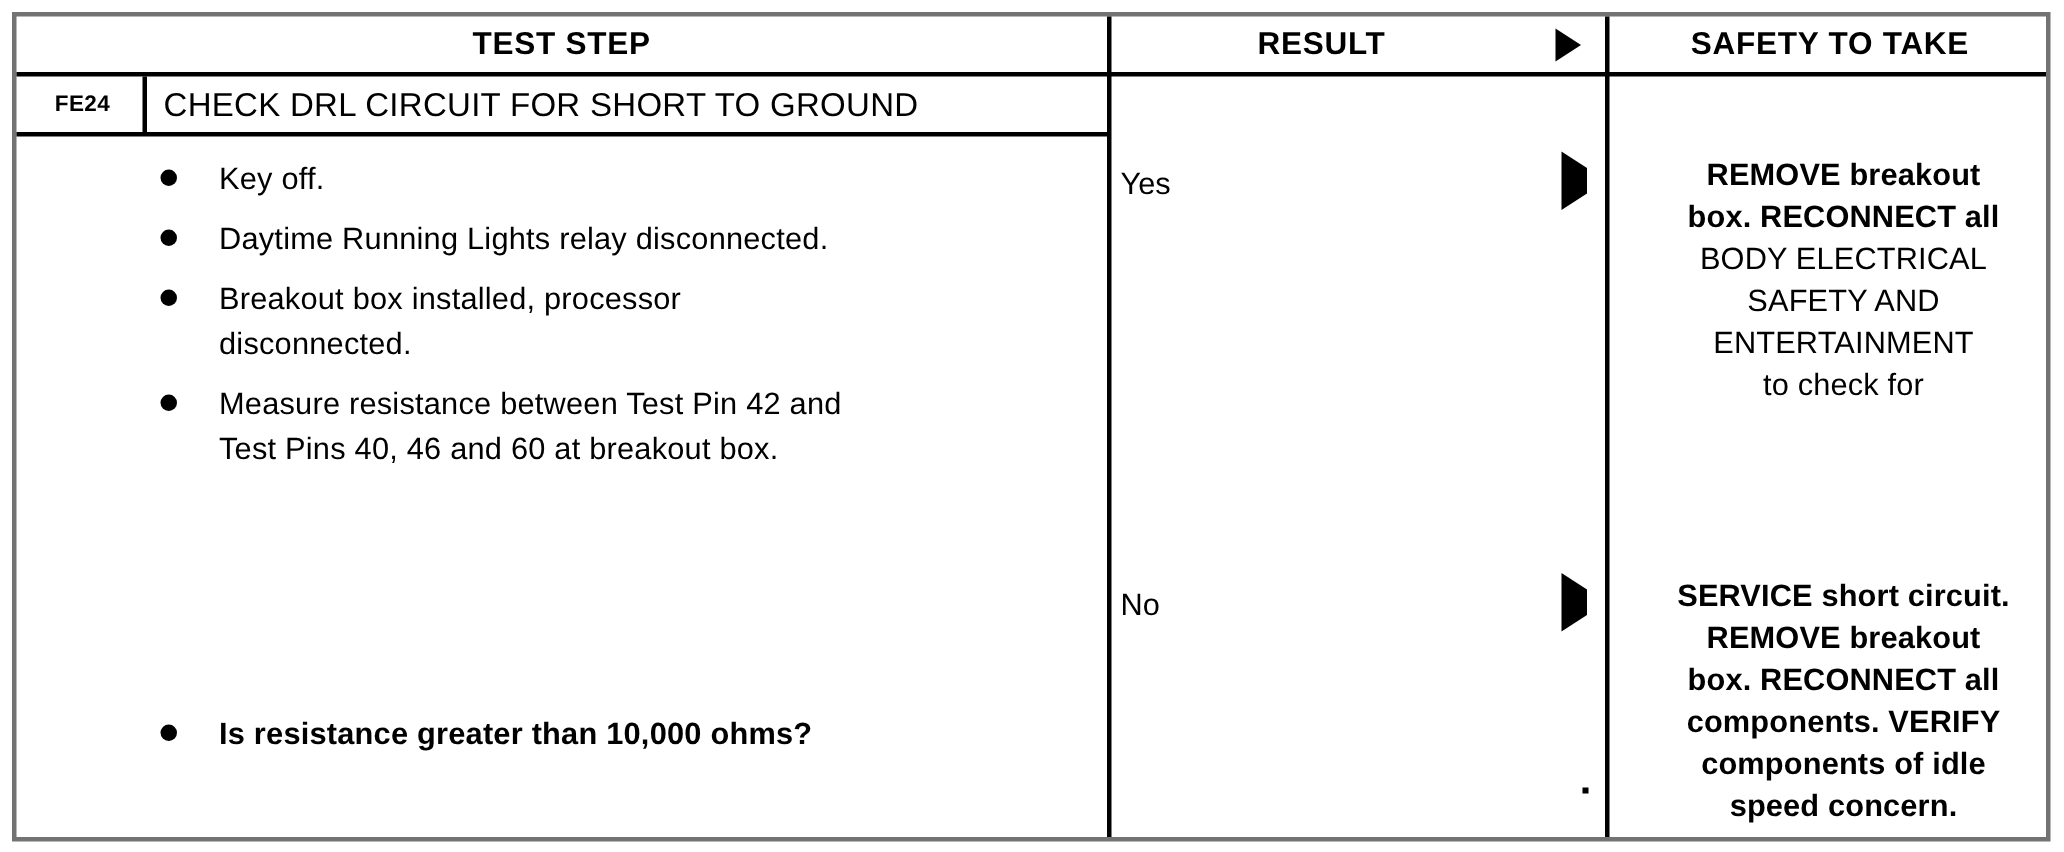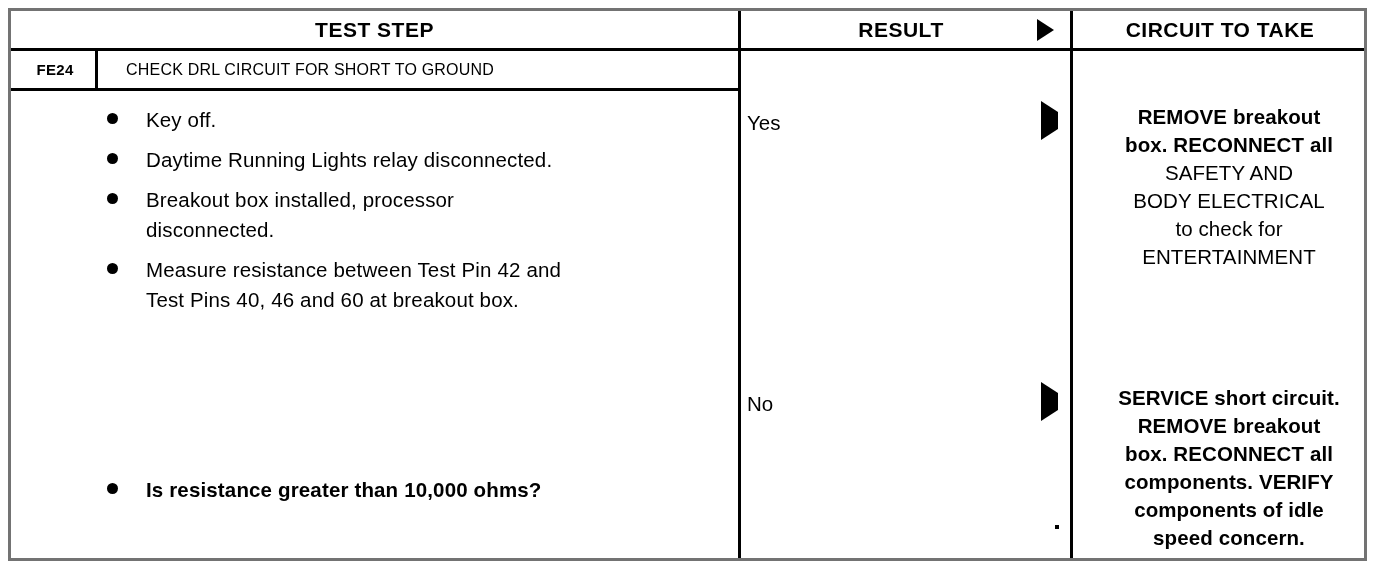--- a/index.html
+++ b/index.html
@@ -78,21 +78,21 @@
     top: 0;
     height: 37px;
     display: flex;
     align-items: center;
     justify-content: center;
     font-weight: bold;
     font-size: 21px;
     letter-spacing: 0.5px;
   }
   .hdr-teststep { left: 0;     width: 727px; }
-  .hdr-result   { left: 730px; width: 280px; padding-left: 20px; }
+  .hdr-result   { left: 730px; width: 280px; }
   .hdr-arrow    { left: 1010px; width: 49px; }
   .hdr-action   { left: 1062px; width: 294px; }
 
   
   .arrow {
     width: 0;
     height: 0;
     border-top: 11px solid transparent;
     border-bottom: 11px solid transparent;
     border-left: 17px solid #000;
@@ -122,26 +122,26 @@
   .code-div {
     position: absolute;
     left: 84px;
     top: 0;
     width: 3px;
     height: 37px;
     background: #000;
   }
   .title-text {
     position: absolute;
-    left: 115px;
+    left: 98px;
     top: 0;
     height: 37px;
     display: flex;
     align-items: center;
-    font-size: 16px;
+    font-size: 22px;
     letter-spacing: 0.2px;
   }
 
   
   .steps {
     position: absolute;
     left: 0;
     top: 82px;
     width: 727px;
     bottom: 0;
@@ -249,21 +249,21 @@
 
     <div class="col-div result-left"></div>
     <div class="col-div action-left"></div>
 
     <div class="header-row">
       <div class="hdr-cell hdr-teststep">TEST STEP</div>
       <div class="hdr-cell hdr-result">RESULT</div>
       <div class="hdr-cell hdr-arrow">
         <span class="arrow"></span>
       </div>
-      <div class="hdr-cell hdr-action">CIRCUIT TO TAKE</div>
+      <div class="hdr-cell hdr-action">SAFETY TO TAKE</div>
     </div>
     <div class="header-rule"></div>
 
     <div class="title-row">
       <div class="step-code">FE24</div>
       <div class="code-div"></div>
       <div class="title-text">CHECK DRL CIRCUIT FOR SHORT TO GROUND</div>
     </div>
     <div class="title-rule"></div>
 
@@ -300,24 +300,24 @@
       <div class="result-entry re-no">
         <span class="result-label">No</span>
         <span class="result-arrow"><span class="arrow"></span></span>
       </div>
     </div>
 
     <div class="action-col">
       <div class="action-block ab-yes">
         <div class="action-line bold">REMOVE breakout</div>
         <div class="action-line bold">box. RECONNECT all</div>
+        <div class="action-line normal">BODY ELECTRICAL</div>
         <div class="action-line normal">SAFETY AND</div>
-        <div class="action-line normal">BODY ELECTRICAL</div>
+        <div class="action-line normal">ENTERTAINMENT</div>
         <div class="action-line normal">to check for</div>
-        <div class="action-line normal">ENTERTAINMENT</div>
       </div>
       <div class="action-block ab-no">
         <div class="action-line bold">SERVICE short circuit.</div>
         <div class="action-line bold">REMOVE breakout</div>
         <div class="action-line bold">box. RECONNECT all</div>
         <div class="action-line bold">components. VERIFY</div>
         <div class="action-line bold">components of idle</div>
         <div class="action-line bold">speed concern.</div>
       </div>
     </div>

